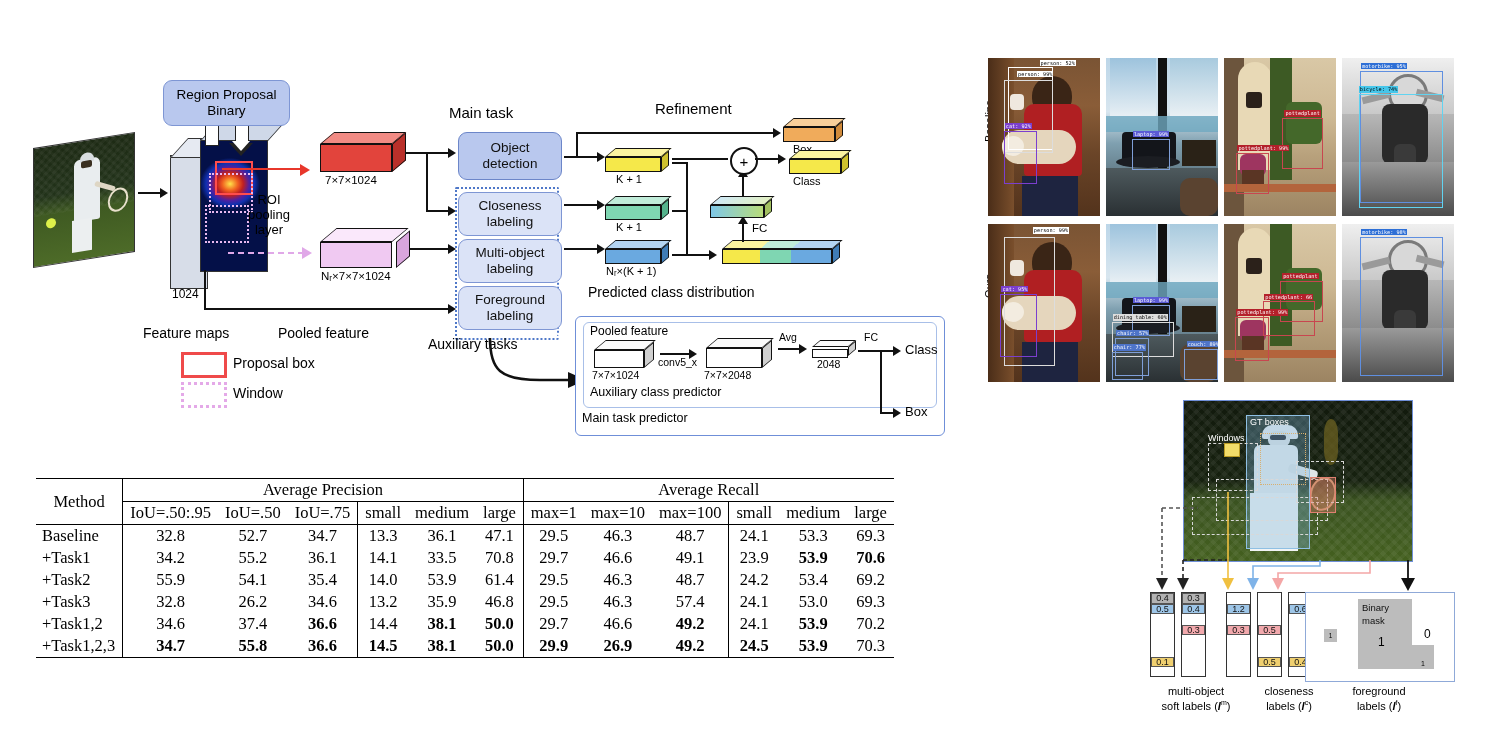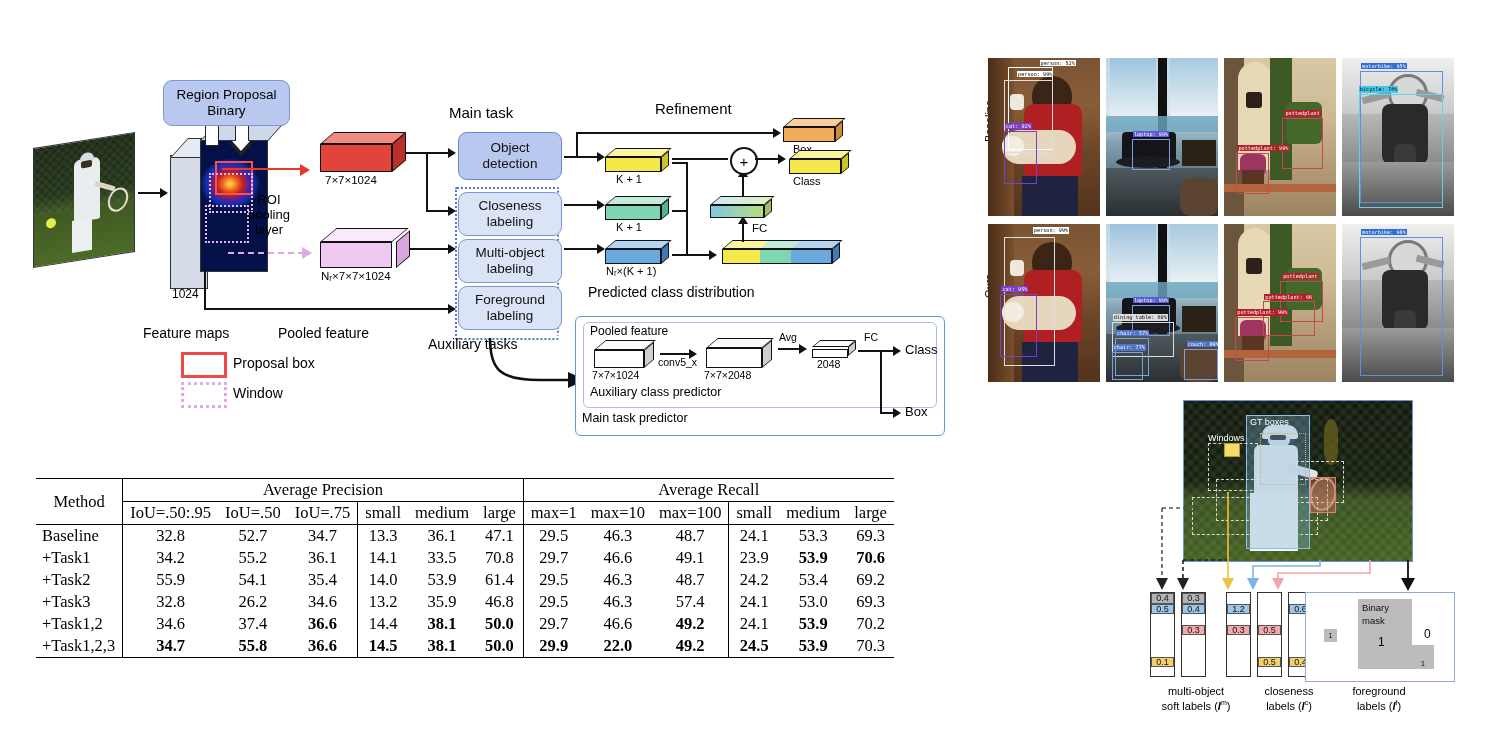--- a/index.html
+++ b/index.html
@@ -420,21 +420,21 @@
         </tr>
         <tr>
           <td style="border-right:1.2px solid #000;text-align:left;padding-left:6px;">+Task1,2,3</td>
           <td class=" b" style="">34.7</td>
           <td class=" b" style="">55.8</td>
           <td class=" b" style="border-right:1.2px solid #000;">36.6</td>
           <td class=" b" style="">14.5</td>
           <td class=" b" style="">38.1</td>
           <td class=" b" style="border-right:1.2px solid #000;">50.0</td>
           <td class=" b" style="">29.9</td>
-          <td class=" b" style="">22.0</td>
+          <td class=" b" style="">26.9</td>
           <td class=" b" style="border-right:1.2px solid #000;">49.2</td>
           <td class=" b" style="">24.5</td>
           <td class=" b" style="">53.9</td>
           <td class="" style="">70.3</td>
         </tr>
         <tr>
           <td colspan="13" style="border-top:1.2px solid #000;height:2px;padding:0;"></td>
         </tr>
       </tbody>
     </table>

